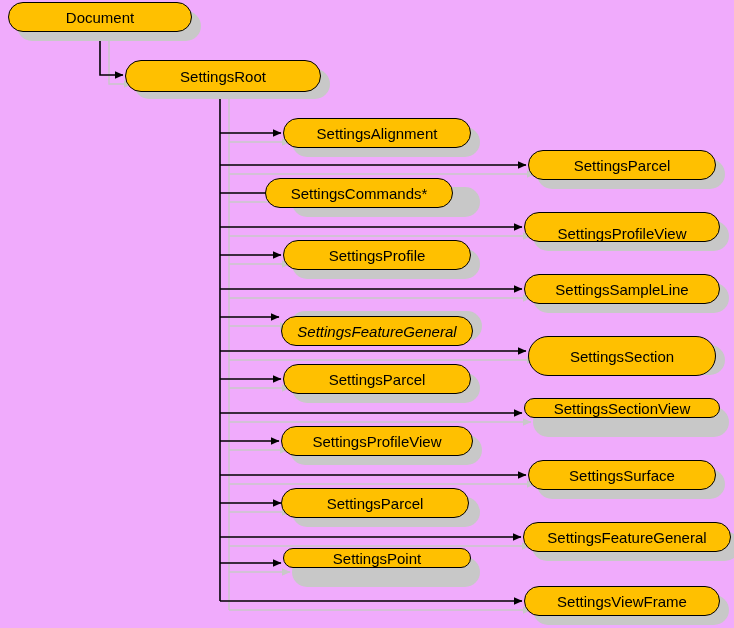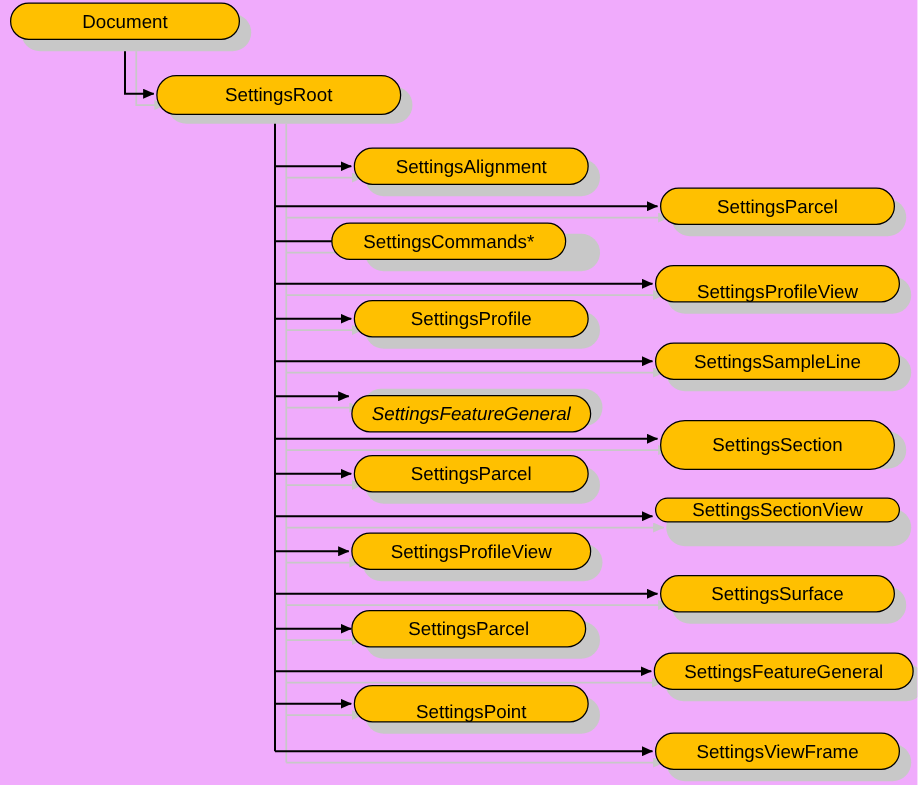--- a/index.html
+++ b/index.html
@@ -132,21 +132,21 @@
       </div>
       <div class="node" style="left: 528px; top: 460px; width: 188px; height: 30px;">
         <span class="node-label">SettingsSurface</span>
       </div>
       <div class="node" style="left: 281px; top: 488px; width: 188px; height: 30px;">
         <span class="node-label">SettingsParcel</span>
       </div>
       <div class="node" style="left: 523px; top: 522px; width: 208px; height: 30px;">
         <span class="node-label">SettingsFeatureGeneral</span>
       </div>
-      <div class="node" style="left: 283px; top: 548px; width: 188px; height: 30px; align-items: flex-end;">
+      <div class="node" style="left: 283px; top: 548px; width: 188px; height: 20px;">
         <span class="node-label">SettingsPoint</span>
       </div>
       <div class="node" style="left: 524px; top: 586px; width: 196px; height: 30px; text-align: center;">
         <span class="node-label">SettingsViewFrame</span>
       </div>
     </div>
 
 </div>
 
 </body></html>

